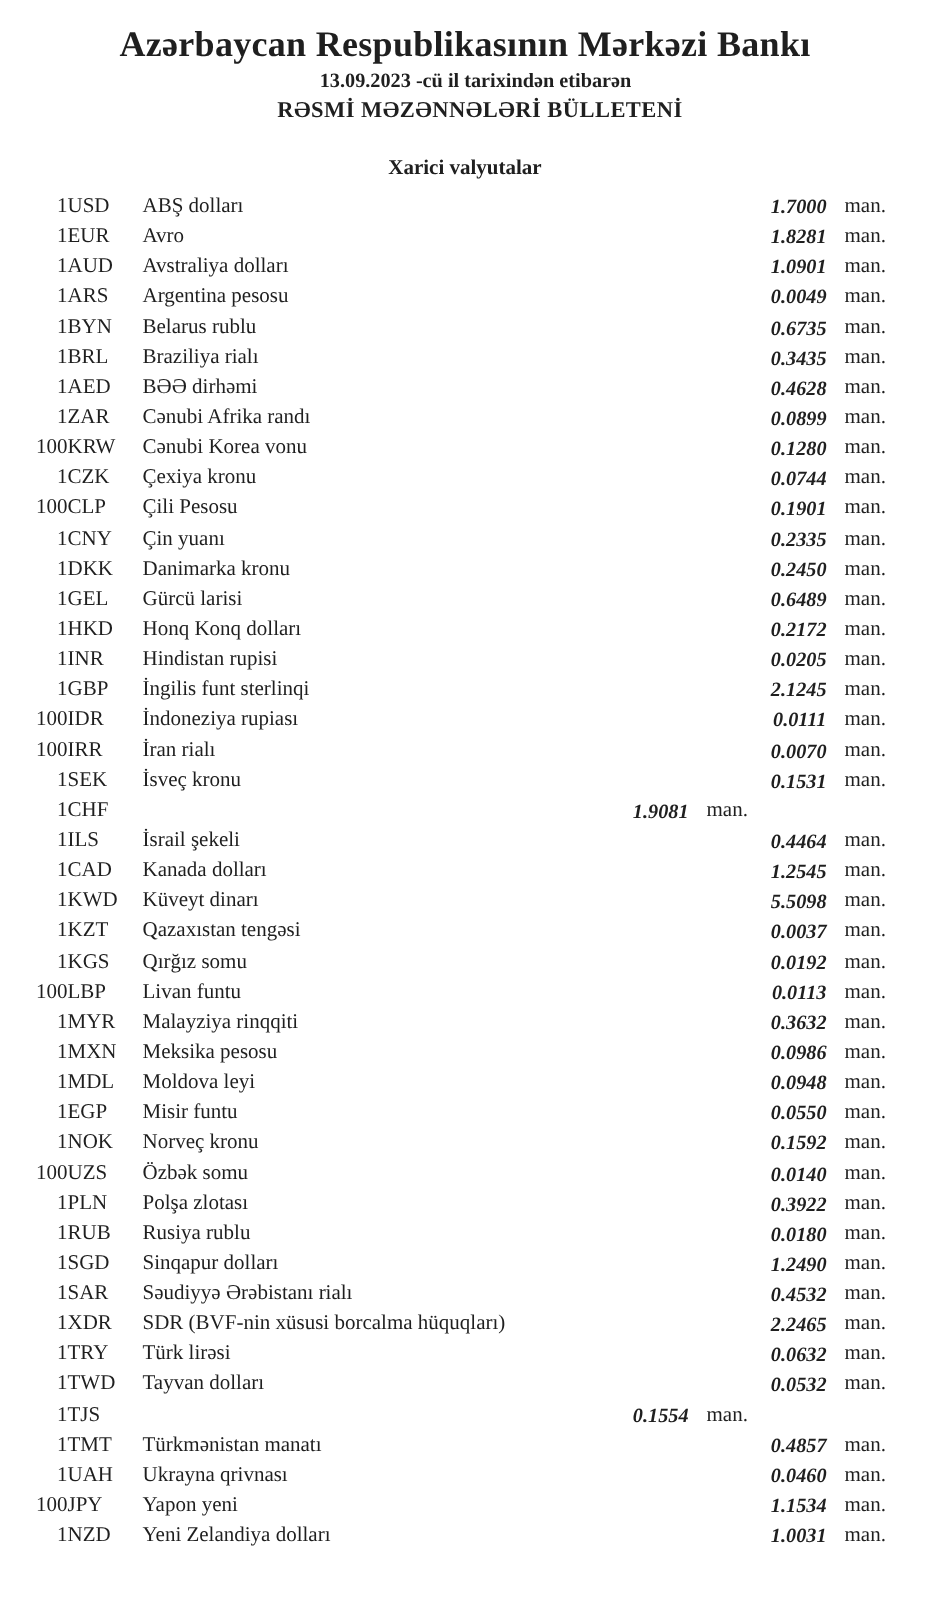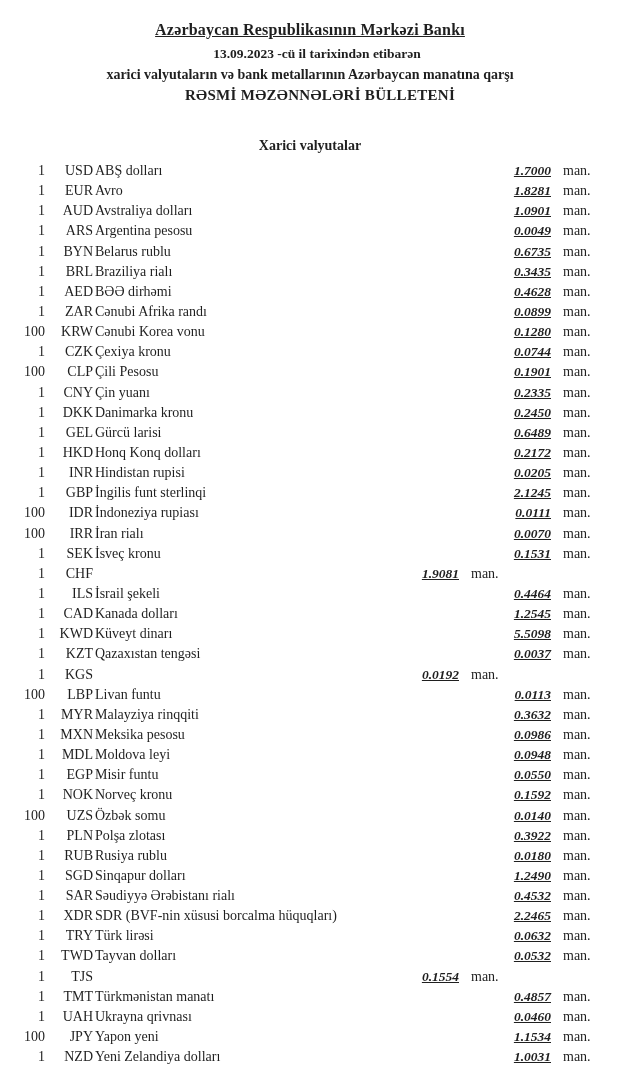--- a/index.html
+++ b/index.html
@@ -13,24 +13,23 @@
     font-family: "Liberation Serif", serif;
     color: #1f1f1f;
     overflow: hidden;
   }
   .page { width: 620px; height: 1076px; }
 
   .bank-name {
     margin-top: 16px;
     text-align: center;
     font-weight: bold;
-    font-size: 16px;
+    font-size: 24px;
     line-height: 28px;
     letter-spacing: 0.2px;
-    text-decoration: underline;
   }
   .date-line {
     text-align: center;
     font-weight: bold;
     font-size: 13.5px;
     line-height: 20px;
     padding-left: 14px; 
   }
   .scope-line {
     text-align: center;
@@ -40,50 +39,49 @@
   }
   .bulletin-title {
     text-align: center;
     font-weight: bold;
     font-size: 15px;
     line-height: 21px;
     letter-spacing: 0.3px;
     margin-left: 20px;
   }
   .section-title {
-    margin-top: 30px;
+    margin-top: 18px;
     text-align: center;
     font-weight: bold;
     font-size: 14px;
     line-height: 20px;
   }
 
   .rates-table { margin-top: 5px; }
   .rate-row {
     display: grid;
     grid-template-columns: 45px 48px 1fr 92px 69px;
     height: 20.15px;
     line-height: 20.15px;
     font-size: 14px;
     white-space: nowrap;
   }
   .rate-row .qty   { text-align: right; }
-  .rate-row .code  { text-align: right; }
+  .rate-row .code  { text-align: left; }
   .rate-row .cname { padding-left: 2px; overflow: hidden; }
-  .rate-row .rate  { text-align: right; font-weight: bold; font-style: italic; font-size: 13.5px; text-decoration: underline; }
+  .rate-row .rate  { text-align: right; font-weight: bold; font-style: italic; font-size: 13.5px; }
   .rate-row .unit  { padding-left: 12px; }
 </style>
 </head>
 <body>
 
 <div class="page">
   <header>
     <div class="bank-name">Azərbaycan Respublikasının Mərkəzi Bankı</div>
     <div class="date-line">13.09.2023 -cü il tarixindən etibarən</div>
-    <div class="scope-line">xarici valyutaların və bank metallarının Azərbaycan manatına qarşı</div>
     <div class="bulletin-title">RƏSMİ MƏZƏNNƏLƏRİ BÜLLETENİ</div>
   </header>
 
   <div class="section-title">Xarici valyutalar</div>
 
   <div class="rates-table" id="rates-table">
       <div class="rate-row">
         <span class="qty">1</span>
         <span class="code">USD</span>
         <span class="cname">ABŞ dolları</span>
@@ -253,20 +251,21 @@
       <div class="rate-row">
         <span class="qty">1</span>
         <span class="code">KZT</span>
         <span class="cname">Qazaxıstan tengəsi</span>
         <span class="rate">0.0037</span>
         <span class="unit">man.</span>
       </div>
       <div class="rate-row">
         <span class="qty">1</span>
         <span class="code">KGS</span>
+        <span class="cname">Qırğız somu</span>
         <span class="rate">0.0192</span>
         <span class="unit">man.</span>
       </div>
       <div class="rate-row">
         <span class="qty">100</span>
         <span class="code">LBP</span>
         <span class="cname">Livan funtu</span>
         <span class="rate">0.0113</span>
         <span class="unit">man.</span>
       </div>

